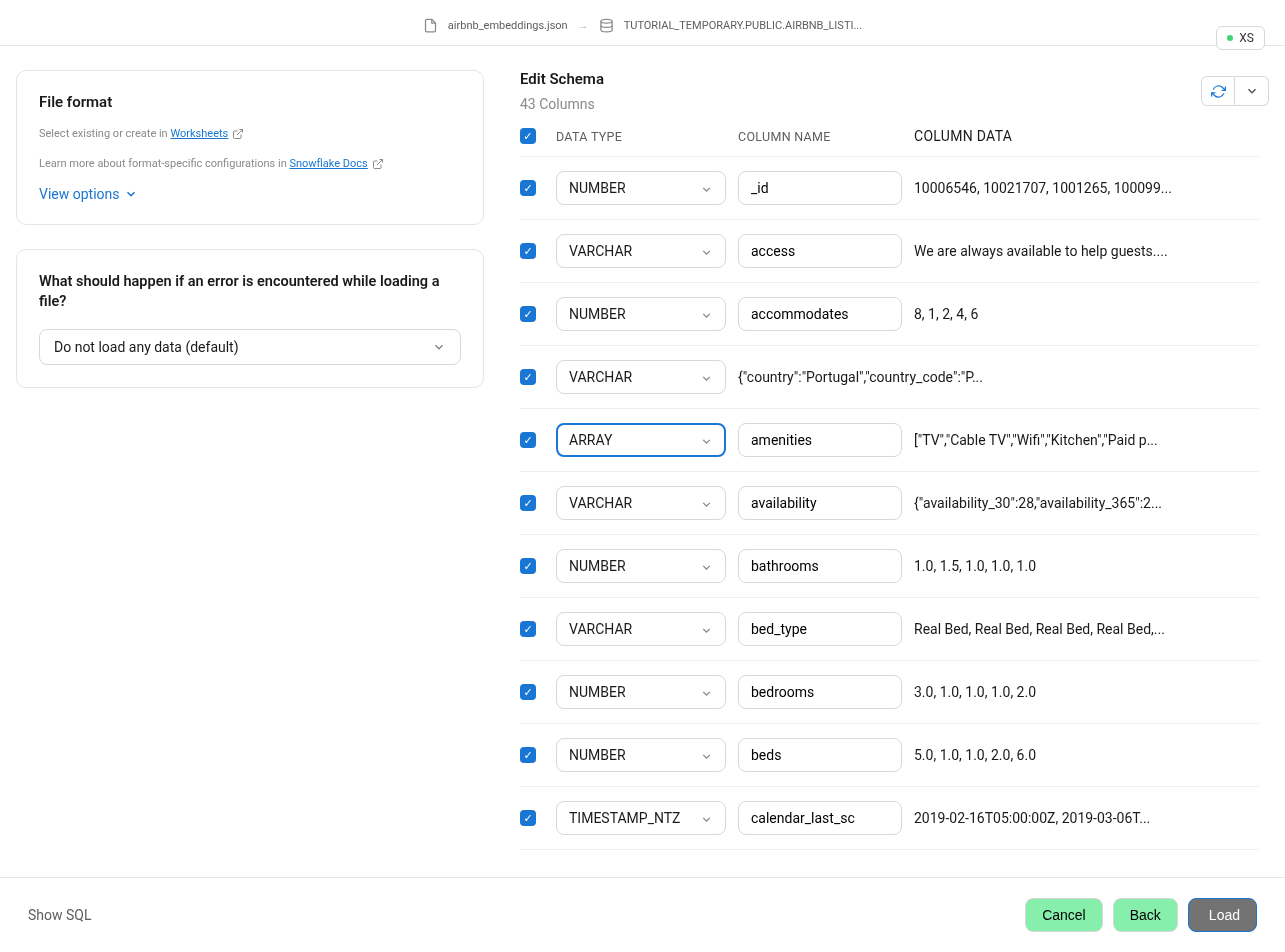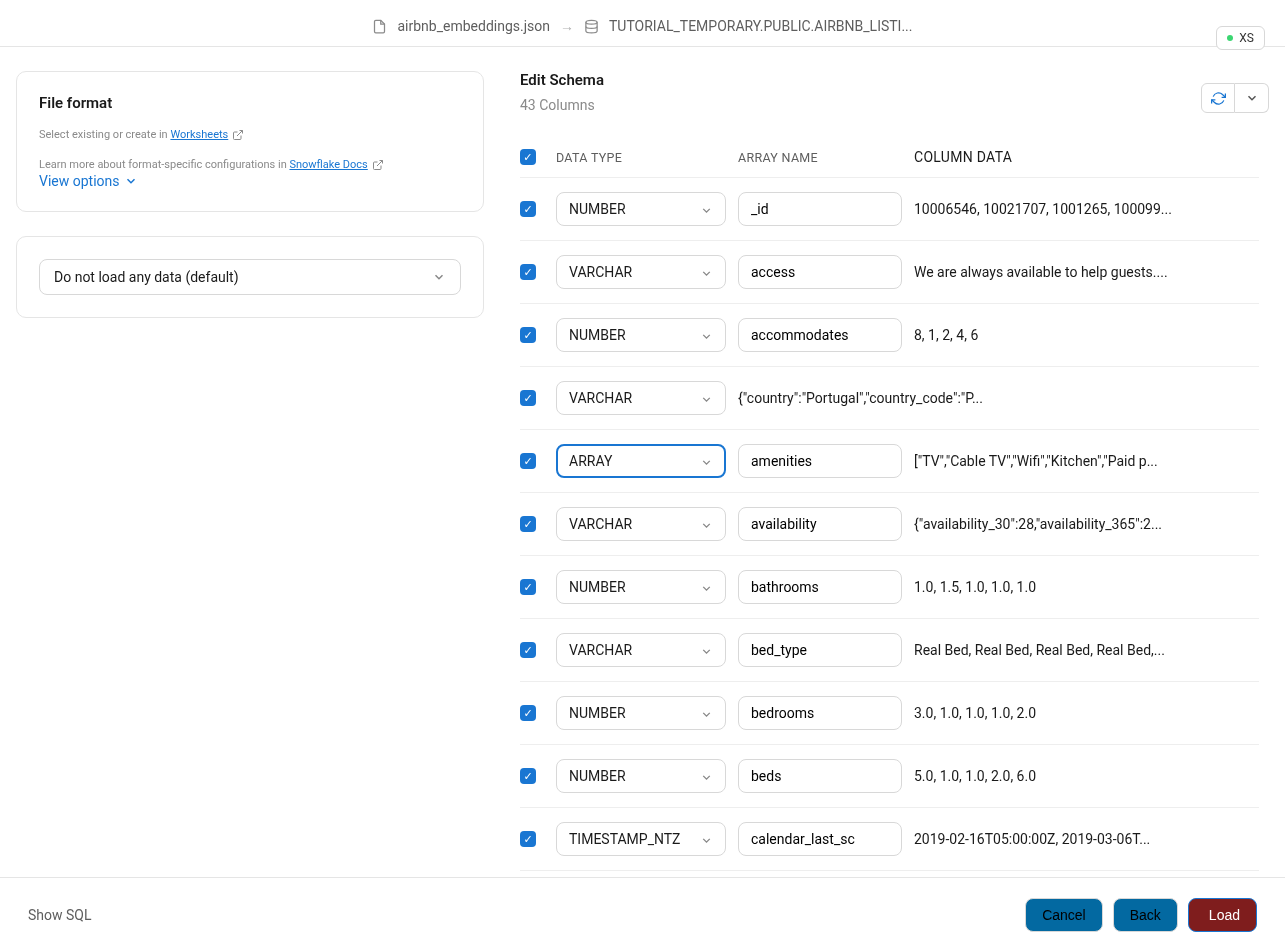--- a/index.html
+++ b/index.html
@@ -22,21 +22,21 @@
 .header h1 {
   font-size: 18px;
   font-weight: 600;
   margin-bottom: 8px;
 }
 .breadcrumb {
   display: flex;
   align-items: center;
   justify-content: center;
   gap: 10px;
-  font-size: 14px;
+  font-size: 11px;
   color: #5e5e5e;
 }
 .breadcrumb .file-icon, .breadcrumb .db-icon {
   display: inline-flex;
 }
 .breadcrumb .arrow {
   color: #b0b0b0;
 }
 .header .badge {
   position: absolute;
@@ -103,20 +103,21 @@
 }
 .ext-icon {
   display: inline-flex;
   vertical-align: middle;
   margin-left: 4px;
   color: #8a8a8a;
 }
 .view-options {
   color: #1976d2;
   font-size: 14px;
+  margin-top: 14px;
   display: inline-flex;
   align-items: center;
   gap: 4px;
   cursor: pointer;
 }
 .card .question {
   font-size: 14.5px;
   font-weight: 600;
   margin-bottom: 16px;
   line-height: 1.4;
@@ -124,22 +125,22 @@
 .right-panel {
   flex: 1;
   padding: 24px 16px 0 20px;
   display: flex;
   flex-direction: column;
   overflow: hidden;
 }
 .schema-header {
   display: flex;
   justify-content: space-between;
-  align-items: flex-end;
-  margin-bottom: 24px;
+  align-items: center;
+  margin-bottom: 4px;
 }
 .schema-header .title {
   font-size: 15px;
   font-weight: 600;
 }
 .schema-header .sub {
   font-size: 14px;
   color: #8a8a8a;
   margin-top: 8px;
 }
@@ -234,24 +235,24 @@
 .footer-buttons {
   display: flex;
   gap: 10px;
 }
 .btn {
   border-radius: 8px;
   padding: 8px 16px;
   font-size: 14px;
   cursor: pointer;
   border: 1px solid #d8d8d8;
-  background: #0369a1;
+  background: #86efac;
 }
 .btn.primary {
-  background: #7f1d1d;
+  background: #737373;
   color: #fff;
   border-color: #1976d2;
   padding-left: 20px;
 }
 svg { display: block; }
 .schema-table::-webkit-scrollbar { width: 10px; }
 .schema-table::-webkit-scrollbar-thumb { background: #ccc; border-radius: 5px; }
 </style>
 </head>
 <body>
@@ -307,20 +308,21 @@
       </div>
       <div class="view-options">
         <span>View options</span>
         <svg width="14" height="14" viewBox="0 0 24 24" fill="none" stroke="currentColor" stroke-width="2.5">
             <polyline points="6 9 12 15 18 9"></polyline>
           </svg>
       </div>
     </div>
 
     <div class="card">
+      <div class="question">What should happen if an error is encountered while loading a file?</div>
       <div class="select">
         <span>Do not load any data (default)</span>
         <span class="chev">
           <svg width="14" height="14" viewBox="0 0 24 24" fill="none" stroke="currentColor" stroke-width="2.5">
               <polyline points="6 9 12 15 18 9"></polyline>
             </svg>
         </span>
       </div>
     </div>
 
@@ -347,21 +349,21 @@
         </div>
       </div>
     </div>
 
     <div class="schema-table">
       <div class="schema-head-row">
         <div class="col-check">
           <div class="checkbox">✓</div>
         </div>
         <div class="col-type">DATA TYPE</div>
-        <div class="col-name">ARRAY NAME</div>
+        <div class="col-name">COLUMN NAME</div>
         <div class="col-data">COLUMN DATA</div>
       </div>
       <div id="schema-rows">
           <div class="schema-row">
     <div class="col-check">
               <div class="checkbox">✓</div>
             </div>
     <div class="col-type">
       <div class="type-select">
         <span>NUMBER</span>

